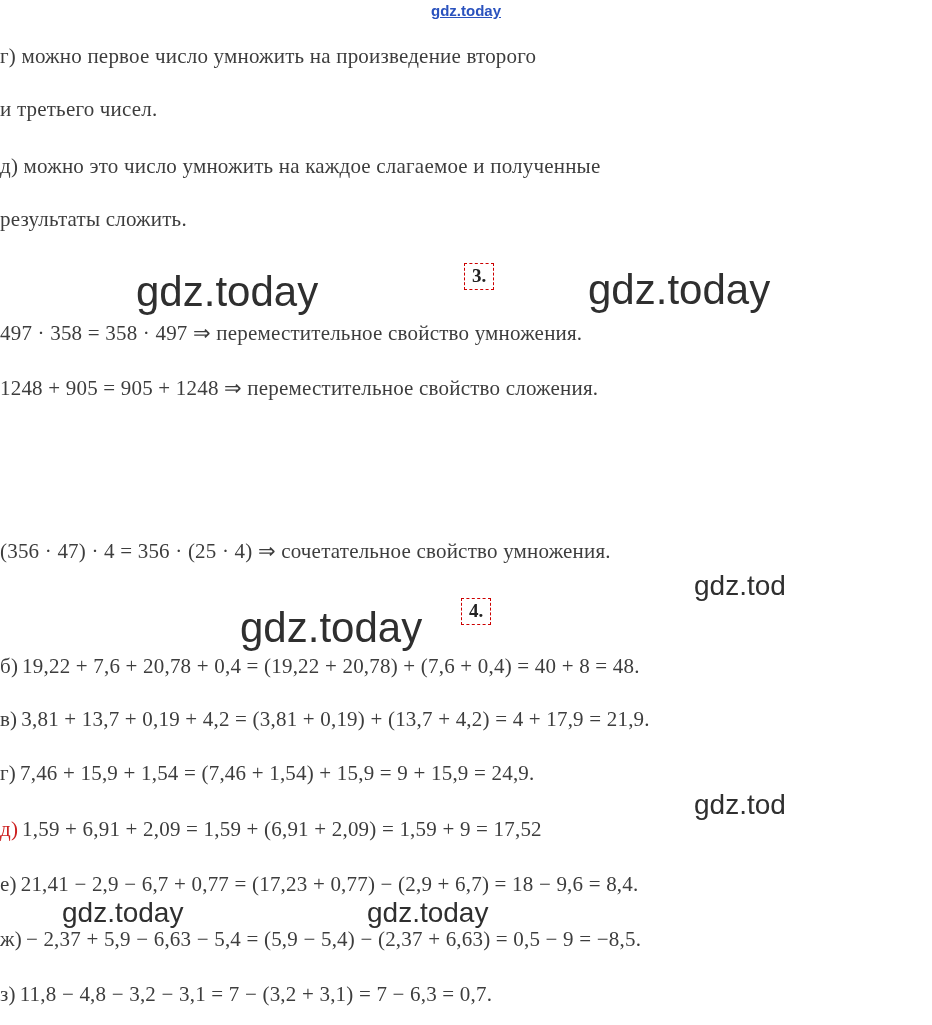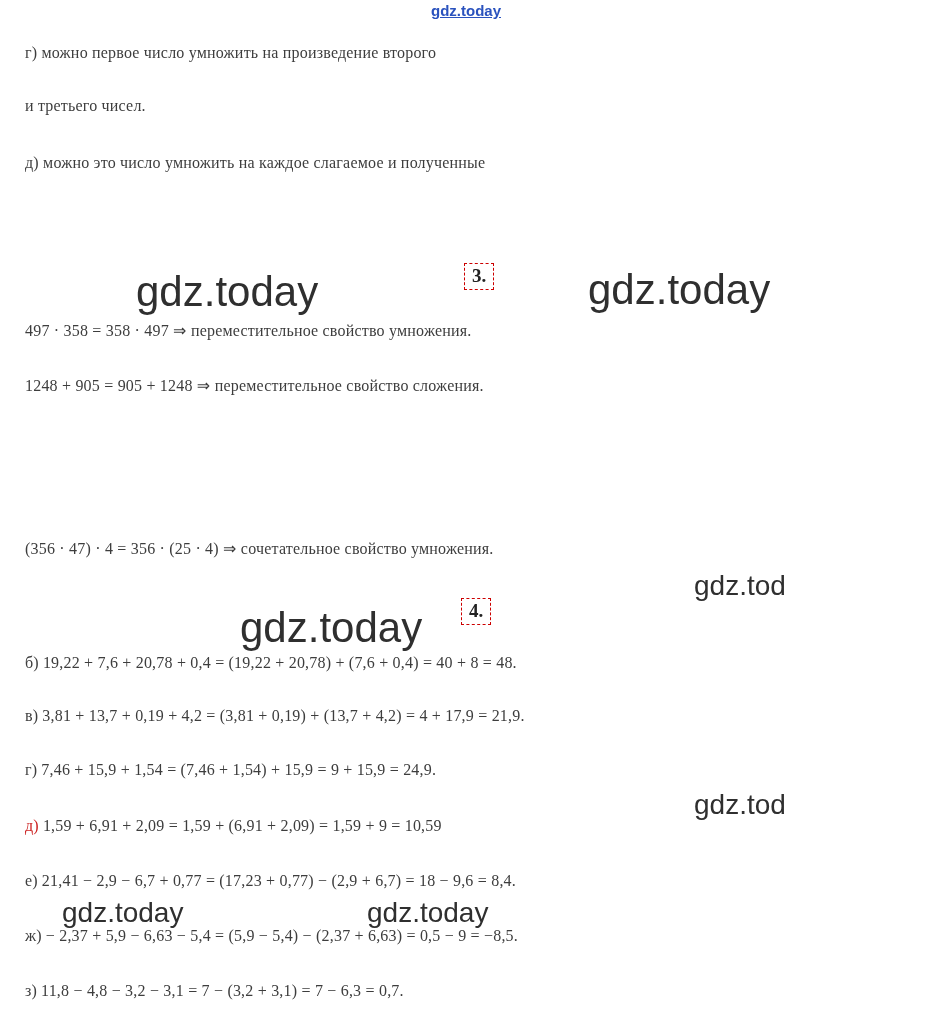--- a/index.html
+++ b/index.html
@@ -23,22 +23,22 @@
     text-align: center;
     font-family: "Liberation Sans", sans-serif;
     font-size: 15px;
     font-weight: bold;
     color: #2a52be;
     text-decoration: underline;
     cursor: pointer;
   }
   .line {
     position: absolute;
-    left: 25px;
-    font-size: 16px;
+    left: 0;
+    font-size: 21px;
     letter-spacing: 0.2px;
     color: #3d3d3d;
     white-space: nowrap;
   }
   .line .lbl { margin-right: 4px; }
   .line .lbl.red { color: #cc1f1f; }
   .wm {
     position: absolute;
     font-family: "Liberation Sans", sans-serif;
     color: #2f2f2f;
@@ -59,20 +59,21 @@
 </head>
 <body>
 
 <div id="page">
 
   <div class="header-link">gdz.today</div>
 
   <div class="line" style="top:44px">г) можно первое число умножить на произведение второго</div>
   <div class="line" style="top:154px">д) можно это число умножить на каждое слагаемое и полученные</div>
   <div class="line" style="top:97px">и третьего чисел.</div>
+  <div class="line" style="top:207px">результаты сложить.</div>
 
   <div class="wm big" style="left:136px; top:268px">gdz.today</div>
   <div class="numbox" style="left:464px; top:263px">3.</div>
   <div class="wm big" style="left:588px; top:266px">gdz.today</div>
 
   <div class="line" style="top:321px">497 · 358 = 358 · 497 ⇒ переместительное свойство умножения.</div>
   <div class="line" style="top:376px">1248 + 905 = 905 + 1248 ⇒ переместительное свойство сложения.</div>
   <div class="line" style="top:539px">(356 · 47) · 4 = 356 · (25 · 4) ⇒ сочетательное свойство умножения.</div>
 
   <div class="wm small" style="left:694px; top:570px">gdz.today</div>
@@ -86,21 +87,21 @@
   <div class="line" style="top:707px">
     <span class="lbl">в)</span><span>3,81 + 13,7 + 0,19 + 4,2 = (3,81 + 0,19) + (13,7 + 4,2) = 4 + 17,9 = 21,9.</span>
   </div>
   <div class="line" style="top:761px">
     <span class="lbl">г)</span><span>7,46 + 15,9 + 1,54 = (7,46 + 1,54) + 15,9 = 9 + 15,9 = 24,9.</span>
   </div>
 
   <div class="wm small" style="left:694px; top:789px">gdz.today</div>
 
   <div class="line" style="top:817px">
-    <span class="lbl red">д)</span><span>1,59 + 6,91 + 2,09 = 1,59 + (6,91 + 2,09) = 1,59 + 9 = 10,59</span>
+    <span class="lbl red">д)</span><span>1,59 + 6,91 + 2,09 = 1,59 + (6,91 + 2,09) = 1,59 + 9 = 17,52</span>
   </div>
   <div class="line" style="top:872px">
     <span class="lbl">е)</span><span>21,41 − 2,9 − 6,7 + 0,77 = (17,23 + 0,77) − (2,9 + 6,7) = 18 − 9,6 = 8,4.</span>
   </div>
 
   <div class="wm small" style="left:62px; top:897px">gdz.today</div>
   <div class="wm small" style="left:367px; top:897px">gdz.today</div>
 
   <div class="line" style="top:927px">
     <span class="lbl">ж)</span><span>− 2,37 + 5,9 − 6,63 − 5,4 = (5,9 − 5,4) − (2,37 + 6,63) = 0,5 − 9 = −8,5.</span>

